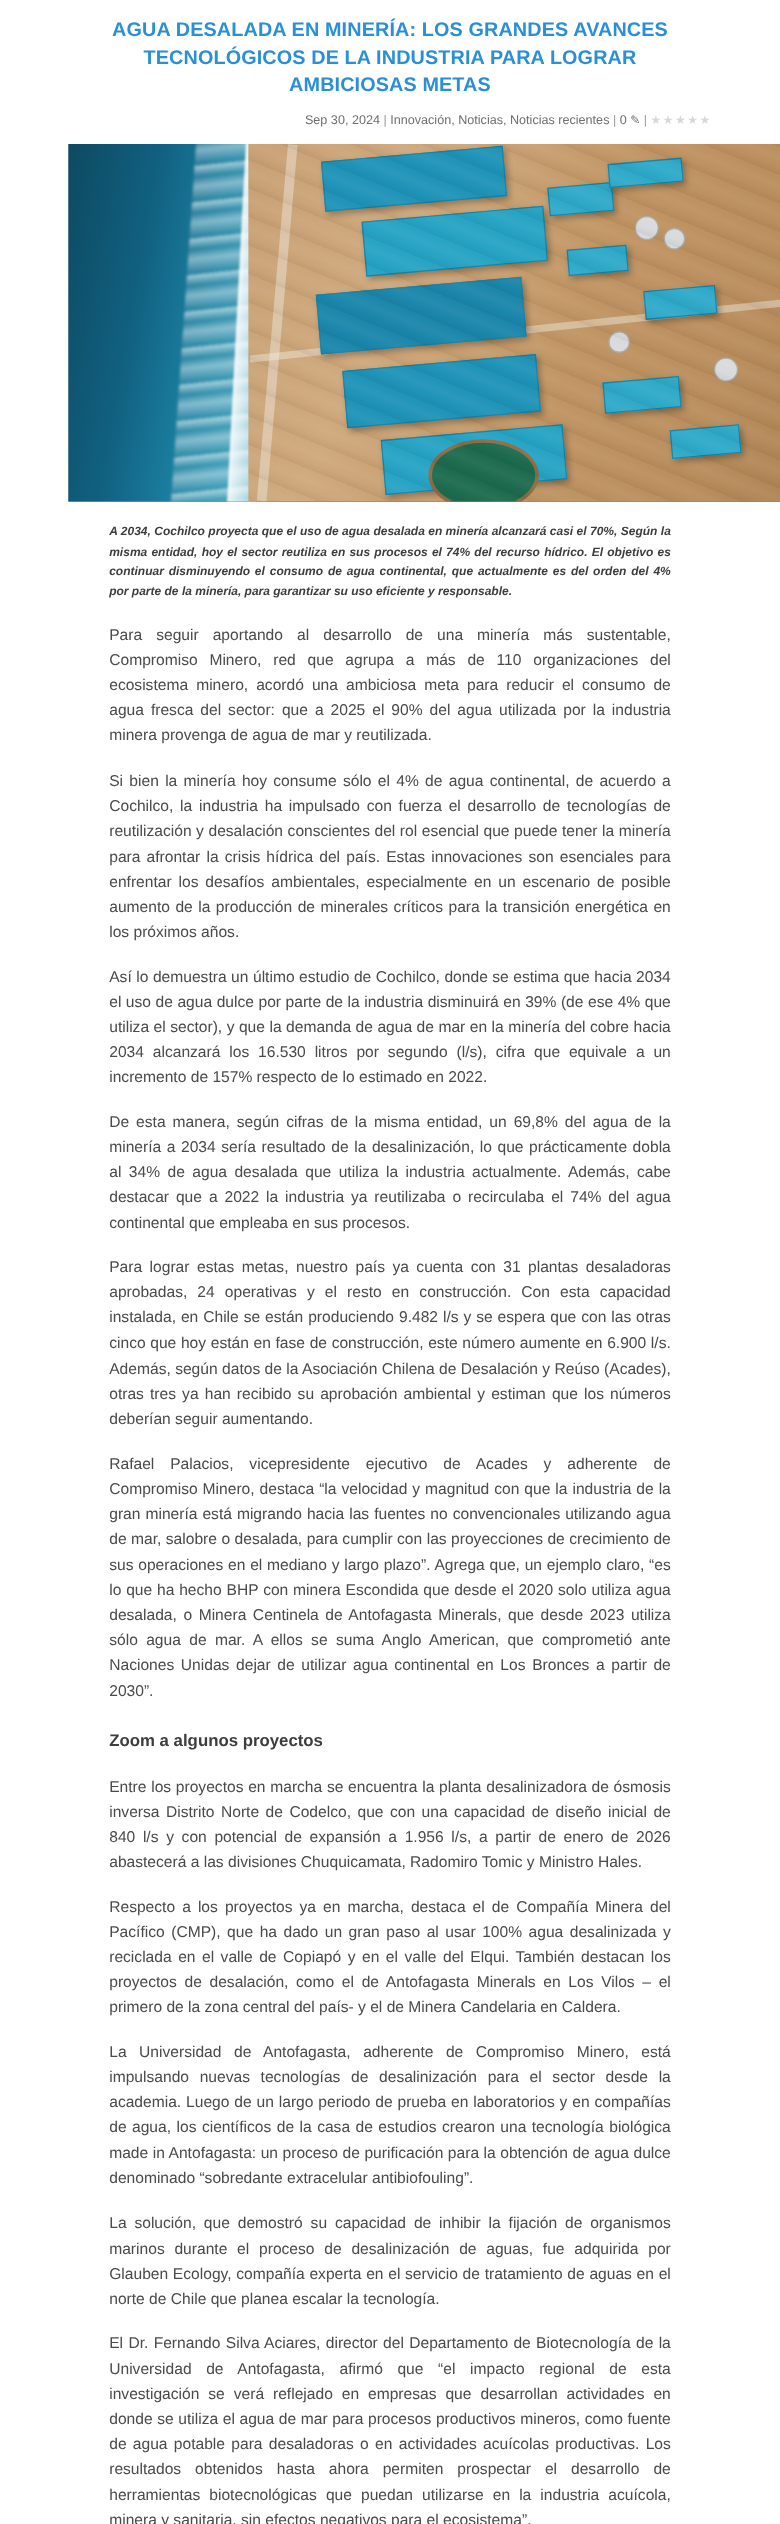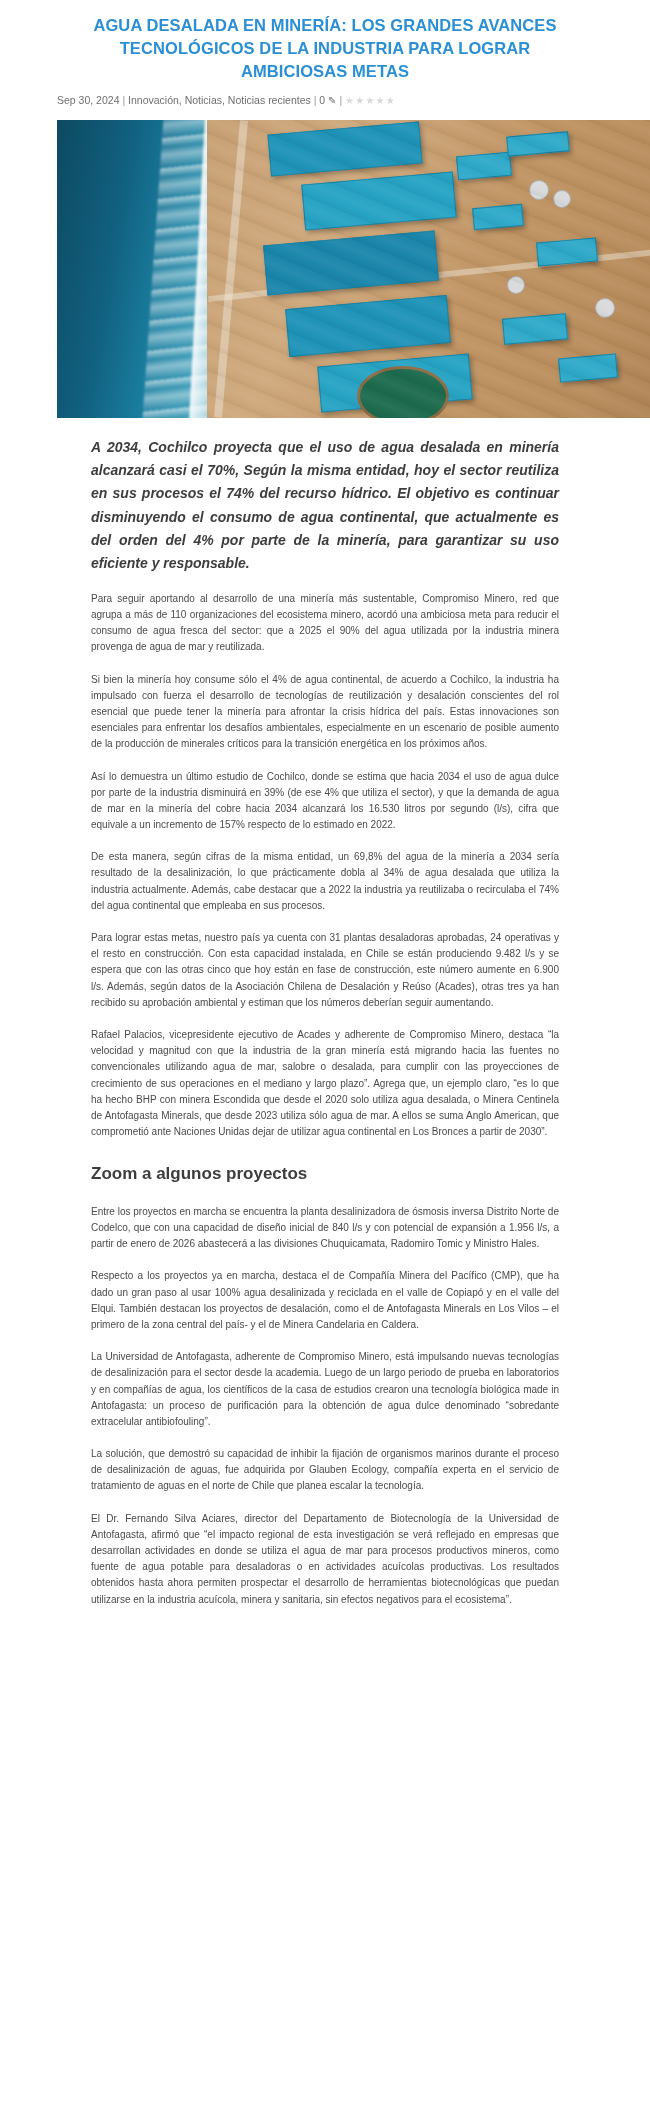--- a/index.html
+++ b/index.html
@@ -23,21 +23,21 @@
     color: #2a8fd4;
     font-size: 16.5px;
     font-weight: bold;
     line-height: 1.38;
     text-align: center;
     text-transform: uppercase;
     letter-spacing: 0.1px;
     margin: 0 34px 12px 34px;
   }
   .meta {
-    text-align: left;
+    text-align: right;
     font-size: 10.5px;
     color: #6f6f6f;
     margin-bottom: 14px;
   }
   .meta .sep { color: #9a9a9a; }
   .meta .comment-icon { font-size: 10px; color: #6f6f6f; }
   .stars {
     color: #d8d8d8;
     letter-spacing: 1.2px;
     font-size: 10px;
@@ -109,37 +109,37 @@
     background: #d8dadb;
     border-radius: 50%;
     border: 1px solid #a9aaab;
   }
   .road {
     position: absolute;
     background: rgba(240,235,225,0.45);
   }
   .intro {
     margin: 18px 34px 0 34px;
-    font-size: 14px;
+    font-size: 10px;
     font-style: italic;
     font-weight: bold;
     line-height: 1.65;
     color: #3d3d3d;
     text-align: justify;
   }
   p.body {
     margin: 16px 34px 0 34px;
-    font-size: 10px;
+    font-size: 13px;
     line-height: 1.62;
     color: #4a4a4a;
     text-align: justify;
   }
   p.subhead {
     margin: 20px 34px 0 34px;
-    font-size: 17px;
+    font-size: 14px;
     line-height: 1.62;
     font-weight: bold;
     color: #3d3d3d;
   }
 </style>
 </head>
 <body>
 
 <div class="page">
 

